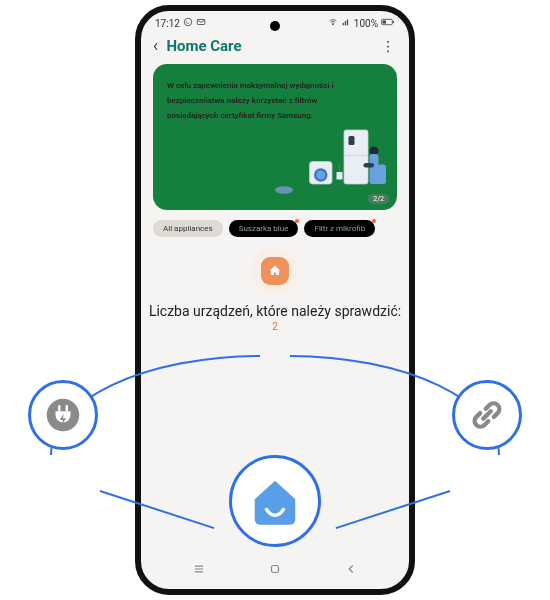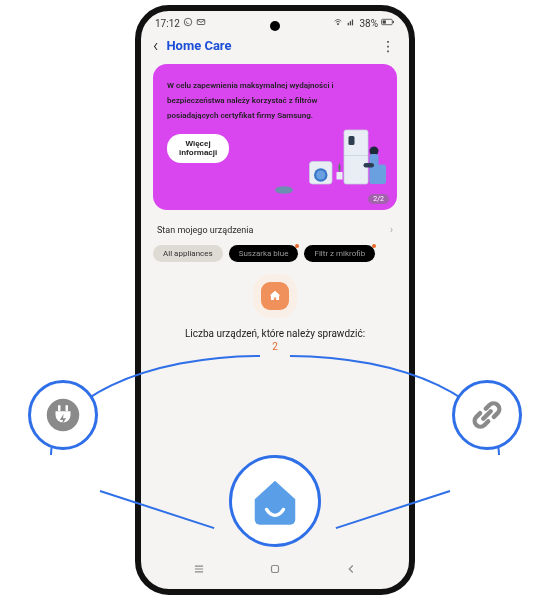--- a/index.html
+++ b/index.html
@@ -53,26 +53,26 @@
   .status-right { display: flex; gap: 3px; align-items: center; }
   .status-icon { width: 10px; height: 10px; }
 
   .app-header {
     display: flex;
     align-items: center;
     gap: 8px;
     padding: 6px 14px 8px 12px;
   }
   .back-arrow { font-size: 18px; font-weight: 300; }
-  .app-title { font-size: 13px; font-weight: 700; color: #1d4ed8; flex: 1; }
+  .app-title { font-size: 15px; font-weight: 700; color: #0f766e; flex: 1; }
   .menu-dots { font-size: 14px; color: #333; }
 
   .banner {
     margin: 0 12px;
-    background: #d946ef;
+    background: #15803d;
     border-radius: 14px;
     padding: 14px 14px 14px 14px;
     position: relative;
     overflow: hidden;
     height: 146px;
   }
   .banner-text {
     font-size: 8px;
     line-height: 1.9;
     color: #222;
@@ -164,21 +164,21 @@
     border-radius: 9px;
     position: relative;
     display: flex;
     align-items: center;
     justify-content: center;
     box-shadow: 0 0 0 8px #faefe7;
   }
   .alert-badge svg { width: 14px; height: 14px; }
   .alert-text {
     margin-top: 18px;
-    font-size: 10px;
+    font-size: 14px;
     color: #222;
     text-align: center;
   }
   .alert-count {
     color: #e06b2d;
     font-size: 10px;
     margin-top: 2px;
   }
 
   .nav-bar {
@@ -312,41 +312,39 @@
               <circle cx="12" cy="17" r="1.5" fill="#444"></circle>
             </svg>
         </span>
         <span>
           <svg viewBox="0 0 24 24" class="status-icon" fill="#444">
               <rect x="4" y="14" width="3" height="6"></rect>
               <rect x="9" y="10" width="3" height="10"></rect>
               <rect x="14" y="6" width="3" height="14"></rect>
             </svg>
         </span>
-        <span>38%</span>
+        <span>100%</span>
         <span>
           <svg viewBox="0 0 26 14" class="status-icon" style="width:14px">
               <rect x="1" y="2" width="20" height="10" rx="2" fill="none" stroke="#444" stroke-width="1.5"></rect>
               <rect x="22" y="5" width="2" height="4" fill="#444"></rect>
               <rect x="3" y="4" width="6" height="6" fill="#444"></rect>
             </svg>
         </span>
       </div>
     </div>
 
     <div class="app-header">
       <span class="back-arrow">‹</span>
       <span class="app-title">Home Care</span>
       <span class="menu-dots">⋮</span>
     </div>
 
     <div class="banner">
       <div class="banner-text">W celu zapewnienia maksymalnej wydajności i bezpieczeństwa należy korzystać z filtrów posiadających certyfikat firmy Samsung.</div>
-      <button class="more-btn" style="white-space:pre-line">Więcej
-informacji</button>
 
       
       <svg class="banner-illustration" viewBox="0 0 160 100">
 
         <rect x="100" y="6" width="32" height="72" rx="3" fill="#e8eef4" stroke="#c6d0dc"></rect>
         <line x1="100" y1="40" x2="132" y2="40" stroke="#c6d0dc"></line>
         <rect x="106" y="14" width="8" height="12" rx="2" fill="#2c3e50"></rect>
 
         <rect x="54" y="48" width="30" height="30" rx="4" fill="#e8eef4" stroke="#c6d0dc"></rect>
         <circle cx="69" cy="66" r="9" fill="#3a77c9"></circle>
@@ -358,26 +356,20 @@
         <circle cx="140" cy="34" r="6" fill="#1d2a3a"></circle>
         <rect x="134" y="38" width="12" height="16" rx="4" fill="#6aa0e0"></rect>
         <rect x="126" y="50" width="14" height="6" rx="3" fill="#2d3e55"></rect>
 
         <rect x="90" y="62" width="8" height="10" fill="#e8eef4"></rect>
         <path d="M94 62c-3-6 0-12 0-12s3 6 0 12" fill="#3f8a56"></path>
       </svg>
       <div class="page-indicator">2/2</div>
     </div>
 
-    <div class="section">
-      <div class="sec-row">
-        <span>Stan mojego urządzenia</span>
-        <span class="chev">›</span>
-      </div>
-    </div>
 
     <div class="chips">
       <div class="chip active">
         <span>All appliances</span>
       </div>
       <div class="chip">
         <span>Suszarka blue</span>
         <span class="dot"></span>
       </div>
       <div class="chip">

